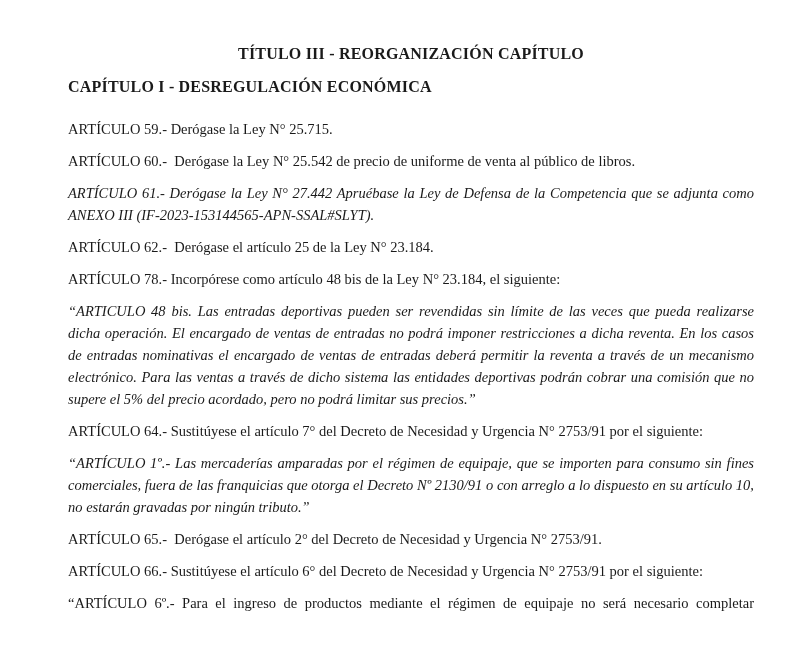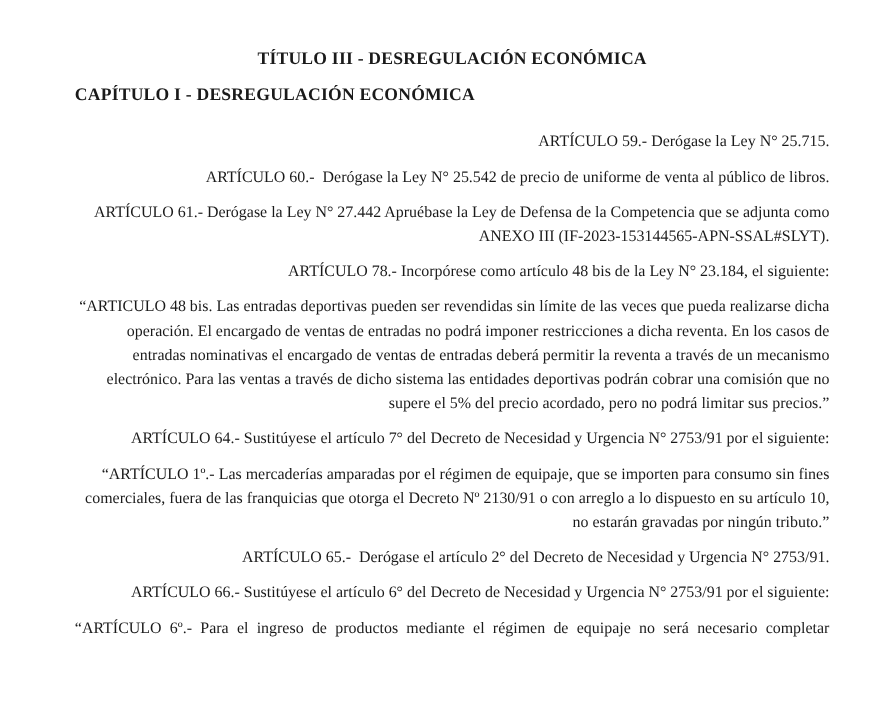--- a/index.html
+++ b/index.html
@@ -37,41 +37,41 @@
     font-weight: bold;
     text-align: left;
     line-height: 20px;
     letter-spacing: 0.2px;
     margin: 0 0 21px 0;
   }
   .body-text .para {
     font-size: 14.5px;
     line-height: 22px;
     margin: 0 0 10px 0;
-    text-align: right;
   }
   .p-left    { text-align: left; }
-  .p-justify { text-align: justify; }
+  .p-justify { text-align: justify; font-style: italic; }
   .p-justify-all {
     text-align: justify;
     text-align-last: justify;
     font-family: Liberation Serif, serif;
   }
 </style>
 </head>
 <body>
 
 <div class="page">
   <div class="doc">
-    <h1 class="title">TÍTULO III - DESREGULACIÓN ECONÓMICA</h1>
+    <h1 class="title">TÍTULO III - REORGANIZACIÓN CAPÍTULO</h1>
     <h2 class="chapter">CAPÍTULO I - DESREGULACIÓN ECONÓMICA</h2>
     <div class="body-text">
         <p class="para p-left">ARTÍCULO 59.- Derógase la Ley N° 25.715.</p>
         <p class="para p-left">ARTÍCULO 60.-&nbsp; Derógase la Ley N° 25.542 de precio de uniforme de venta al público de libros.</p>
         <p class="para p-justify">ARTÍCULO 61.- Derógase la Ley N° 27.442 Apruébase la Ley de Defensa de la Competencia que se adjunta como ANEXO III (IF-2023-153144565-APN-SSAL#SLYT).</p>
+        <p class="para p-left">ARTÍCULO 62.-&nbsp; Derógase el artículo 25 de la Ley N° 23.184.</p>
         <p class="para p-left">ARTÍCULO 78.- Incorpórese como artículo 48 bis de la Ley N° 23.184, el siguiente:</p>
         <p class="para p-justify">“ARTICULO 48 bis. Las entradas deportivas pueden ser revendidas sin límite de las veces que pueda realizarse dicha operación. El encargado de ventas de entradas no podrá imponer restricciones a dicha reventa. En los casos de entradas nominativas el encargado de ventas de entradas deberá permitir la reventa a través de un mecanismo electrónico. Para las ventas a través de dicho sistema las entidades deportivas podrán cobrar una comisión que no supere el 5% del precio acordado, pero no podrá limitar sus precios.”</p>
         <p class="para p-left">ARTÍCULO 64.- Sustitúyese el artículo 7° del Decreto de Necesidad y Urgencia N° 2753/91 por el siguiente:</p>
         <p class="para p-justify">“ARTÍCULO 1º.- Las mercaderías amparadas por el régimen de equipaje, que se importen para consumo sin fines comerciales, fuera de las franquicias que otorga el Decreto Nº 2130/91 o con arreglo a lo dispuesto en su artículo 10, no estarán gravadas por ningún tributo.”</p>
         <p class="para p-left">ARTÍCULO 65.-&nbsp; Derógase el artículo 2° del Decreto de Necesidad y Urgencia N° 2753/91.</p>
         <p class="para p-left">ARTÍCULO 66.- Sustitúyese el artículo 6° del Decreto de Necesidad y Urgencia N° 2753/91 por el siguiente:</p>
         <p class="para p-justify-all">“ARTÍCULO 6º.- Para el ingreso de productos mediante el régimen de equipaje no será necesario completar</p>
       </div>
   </div>
 </div>

